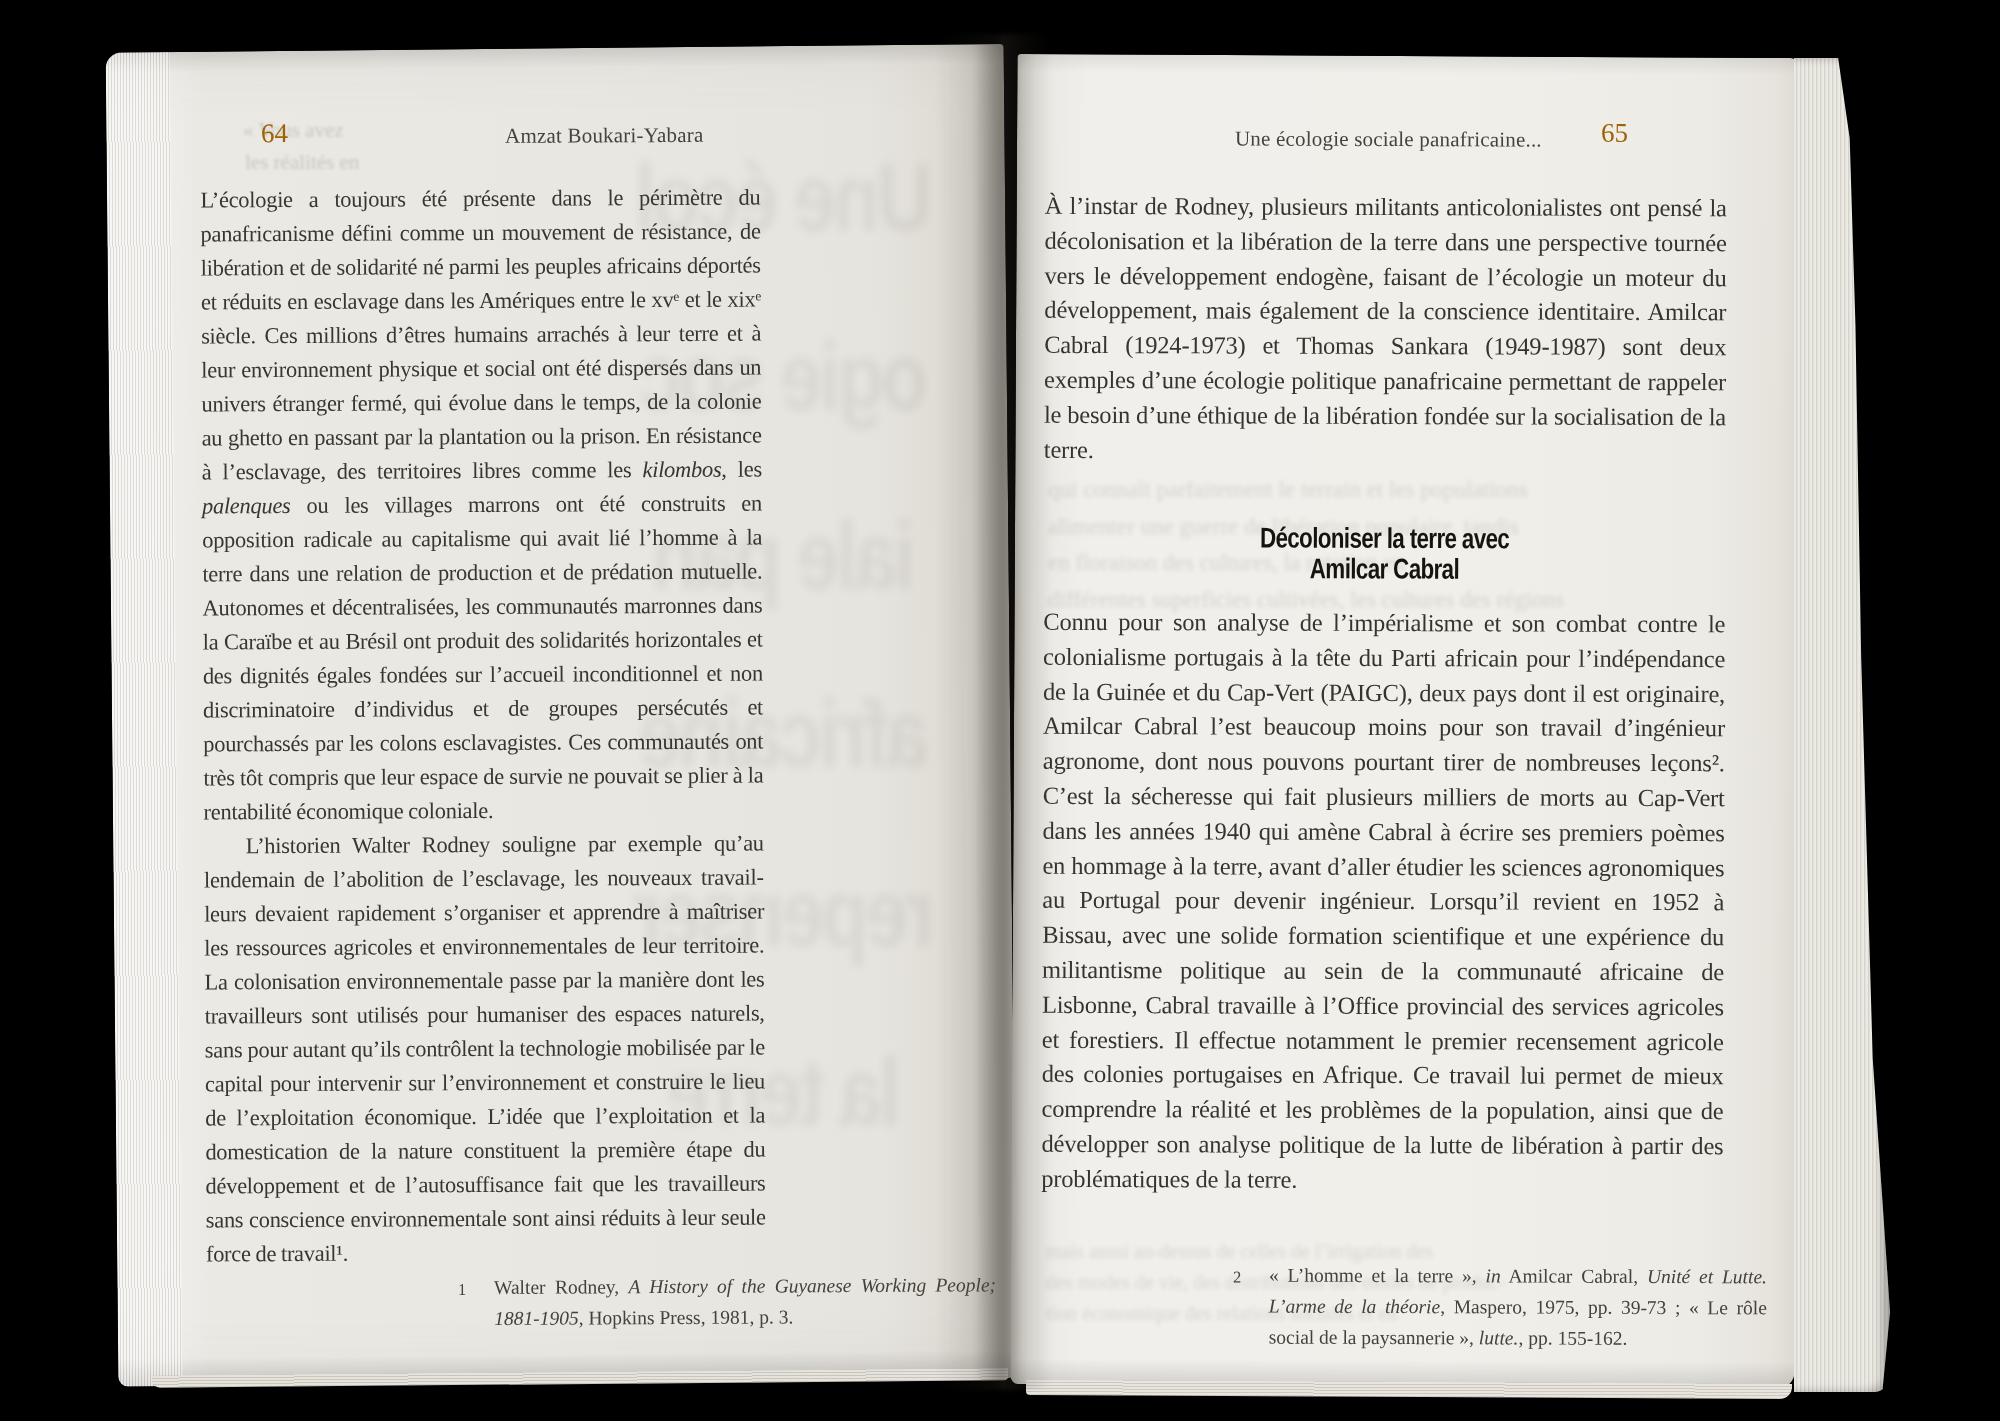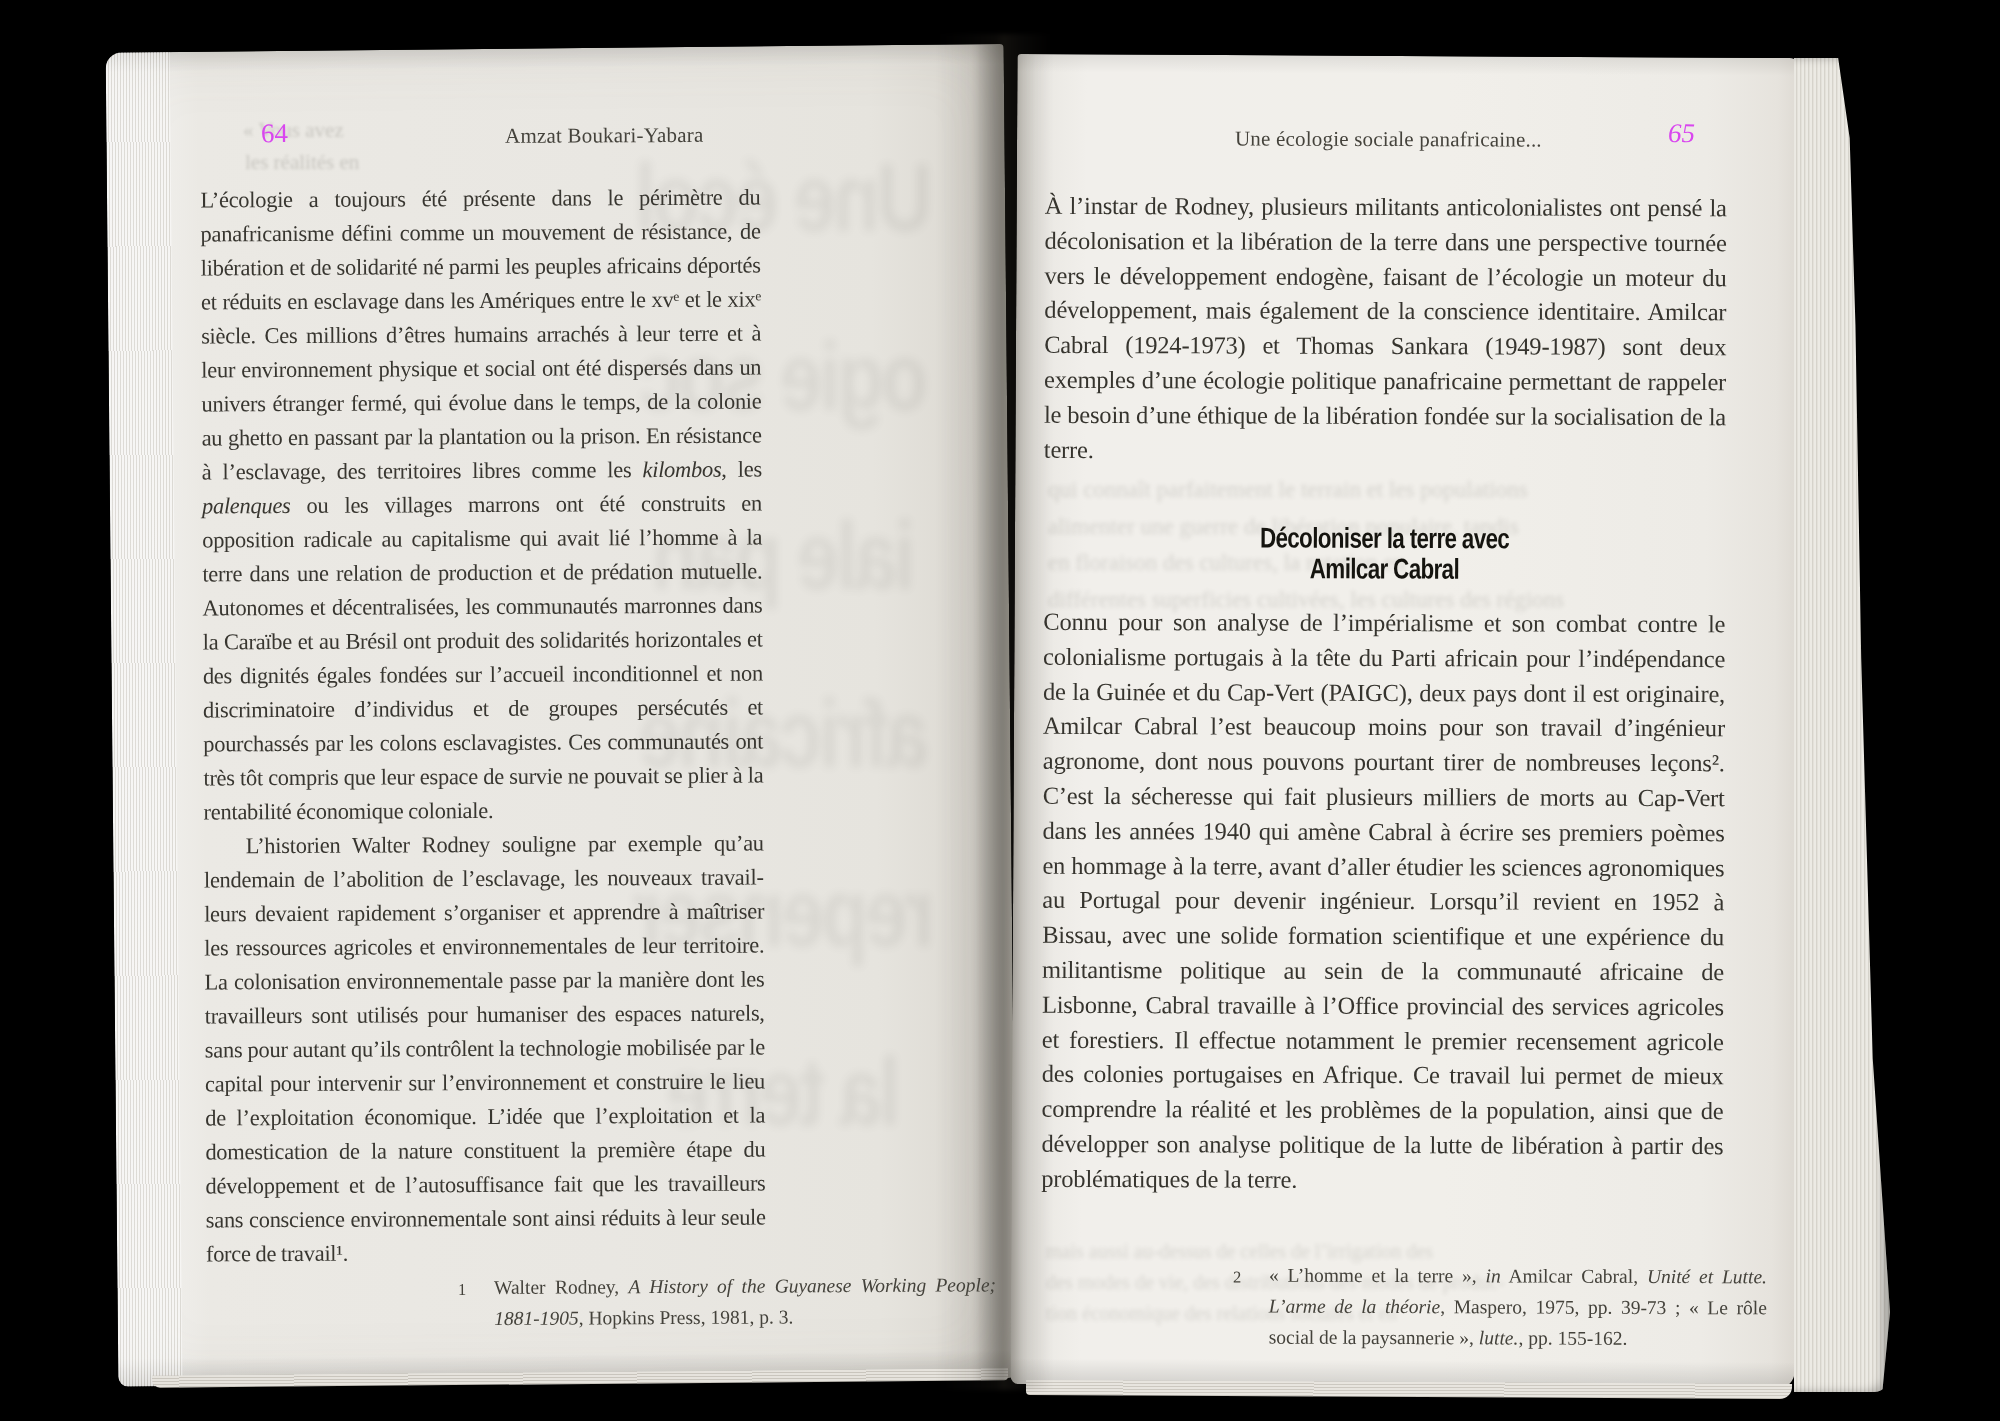--- a/index.html
+++ b/index.html
@@ -67,21 +67,21 @@
     font-size:96px;letter-spacing:-4px;line-height:1;
     transform:scaleX(-0.8);filter:blur(5px);opacity:.075;color:#3c3b36;white-space:nowrap;
   }
   .ghost-lines{z-index:1;font-size:23px;line-height:36.5px;filter:blur(2.1px);opacity:.17;}
   .ghost-lines.small{font-size:20px;line-height:31px;opacity:.16;}
 
   
   .lp-text{left:0;top:0;width:2000px;height:1421px;z-index:3;transform:rotate(-0.3deg);transform-origin:480px 700px;color:#383630;}
   .rp-text{left:0;top:0;width:2000px;height:1421px;z-index:3;transform:rotate(0.2deg);transform-origin:1380px 700px;color:#36342e;}
 
-  .pagenum{font-size:27px;color:#d946ef;}
+  .pagenum{font-size:27px;color:#a16207;}
   .runhead{font-size:21px;letter-spacing:.2px;color:#45433c;white-space:nowrap;}
 
   .lp-body{left:203px;top:182px;width:560px;font-size:22.5px;line-height:34px;
     text-align:justify;letter-spacing:-0.3px;word-spacing:-0.5px;hyphens:manual;}
   .lp-body p{margin:0;}
   .lp-body p.indent{text-indent:42px;}
 
   .rp-intro{left:1043px;top:190px;width:682px;font-size:24.5px;line-height:34.8px;
     text-align:justify;letter-spacing:-0.2px;hyphens:manual;}
   .rp-body{left:1043px;top:606px;width:682px;font-size:24.5px;line-height:34.8px;
@@ -141,21 +141,21 @@
     <p class="indent">L’historien Walter Rodney souligne par exemple qu’au lendemain de l’abolition de l’esclavage, les nouveaux travail­leurs devaient rapidement s’organiser et apprendre à maîtri­ser les ressources agricoles et environnementales de leur terri­toire. La colonisation environnementale passe par la manière dont les travailleurs sont utilisés pour humaniser des espaces naturels, sans pour autant qu’ils contrôlent la technologie mobilisée par le capital pour intervenir sur l’environnement et construire le lieu de l’exploitation économique. L’idée que l’exploitation et la domestication de la nature constituent la première étape du développement et de l’autosuffisance fait que les travailleurs sans conscience environnementale sont ainsi réduits à leur seule force de travail¹.</p>
   </div>
   <div class="abs footnote lp-fn">
     <span class="fn-num">1</span>
     <span>Walter Rodney, <i>A History of the Guyanese Working People; 1881-1905</i>, Hopkins Press, 1981, p. 3.</span>
   </div>
 </div>
 
 <div class="abs rp-text">
   <span class="abs runhead" style="left:1233px;top:127px;">Une écologie sociale panafricaine...</span>
-  <span class="abs pagenum" style="left:1666px;top:117px;font-style:italic;">65</span>
+  <span class="abs pagenum" style="left:1599px;top:117px;">65</span>
   <div class="abs rp-intro">
     <p style="margin:0">À l’instar de Rodney, plusieurs militants anticolonialistes ont pensé la décolonisation et la libération de la terre dans une perspective tournée vers le développement endogène, faisant de l’écologie un moteur du développement, mais également de la conscience identitaire. Amilcar Cabral (1924-1973) et Thomas Sankara (1949-1987) sont deux exemples d’une écologie politique panafricaine permettant de rappeler le besoin d’une éthique de la libération fondée sur la socialisation de la terre.</p>
   </div>
   <div class="abs section-heading">Décoloniser la terre avec<br>Amilcar Cabral</div>
   <div class="abs rp-body">
     <p style="margin:0">Connu pour son analyse de l’impérialisme et son combat contre le colonialisme portugais à la tête du Parti africain pour l’indépendance de la Guinée et du Cap-Vert (PAIGC), deux pays dont il est originaire, Amilcar Cabral l’est beau­coup moins pour son travail d’ingénieur agronome, dont nous pouvons pourtant tirer de nombreuses leçons². C’est la sécheresse qui fait plusieurs milliers de morts au Cap-Vert dans les années 1940 qui amène Cabral à écrire ses pre­miers poèmes en hommage à la terre, avant d’aller étudier les sciences agronomiques au Portugal pour devenir ingé­nieur. Lorsqu’il revient en 1952 à Bissau, avec une solide formation scientifique et une expérience du militantisme politique au sein de la communauté africaine de Lisbonne, Cabral travaille à l’Office provincial des services agricoles et forestiers. Il effectue notamment le premier recensement agricole des colonies portugaises en Afrique. Ce travail lui permet de mieux comprendre la réalité et les problèmes de la population, ainsi que de développer son analyse politique de la lutte de libération à partir des problématiques de la terre.</p>
   </div>
   <div class="abs footnote rp-fn">
     <span class="fn-num">2</span>
     <span>« L’homme et la terre », <i>in</i> Amilcar Cabral, <i>Unité et Lutte. L’arme de la théorie</i>, Maspero, 1975, pp. 39-73 ; « Le rôle social de la paysannerie », <i>lutte.</i>, pp. 155-162.</span>

